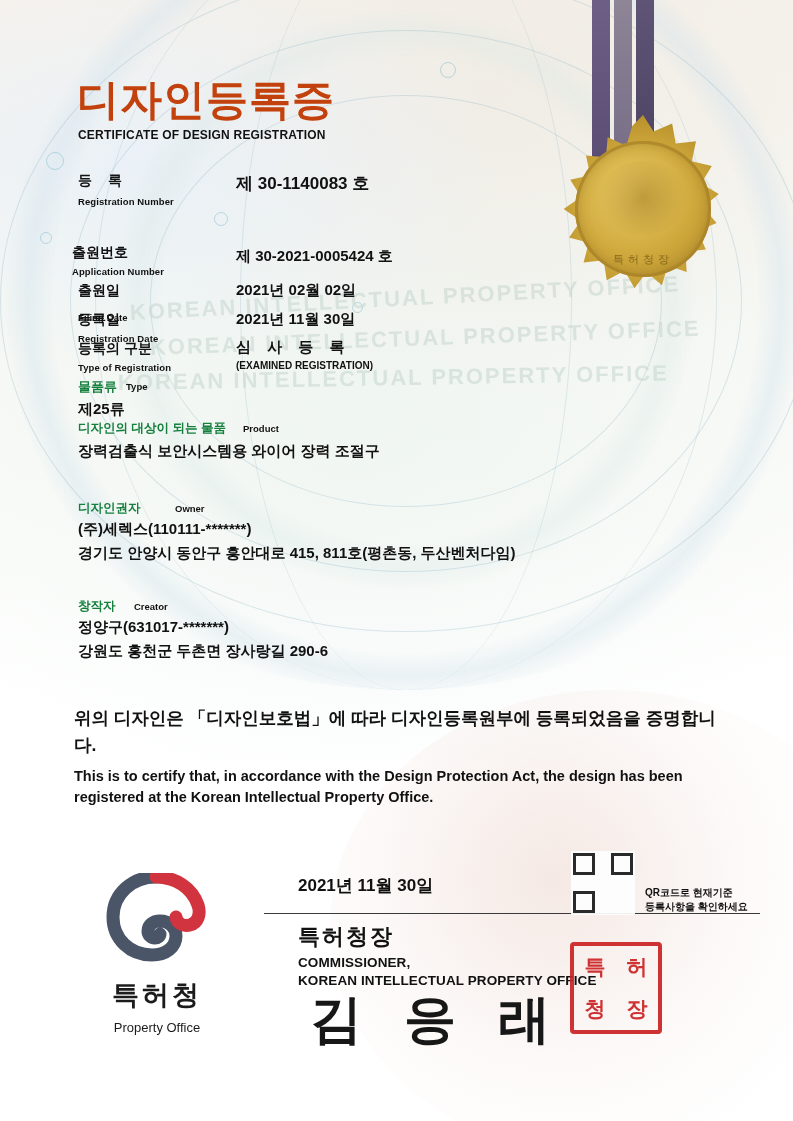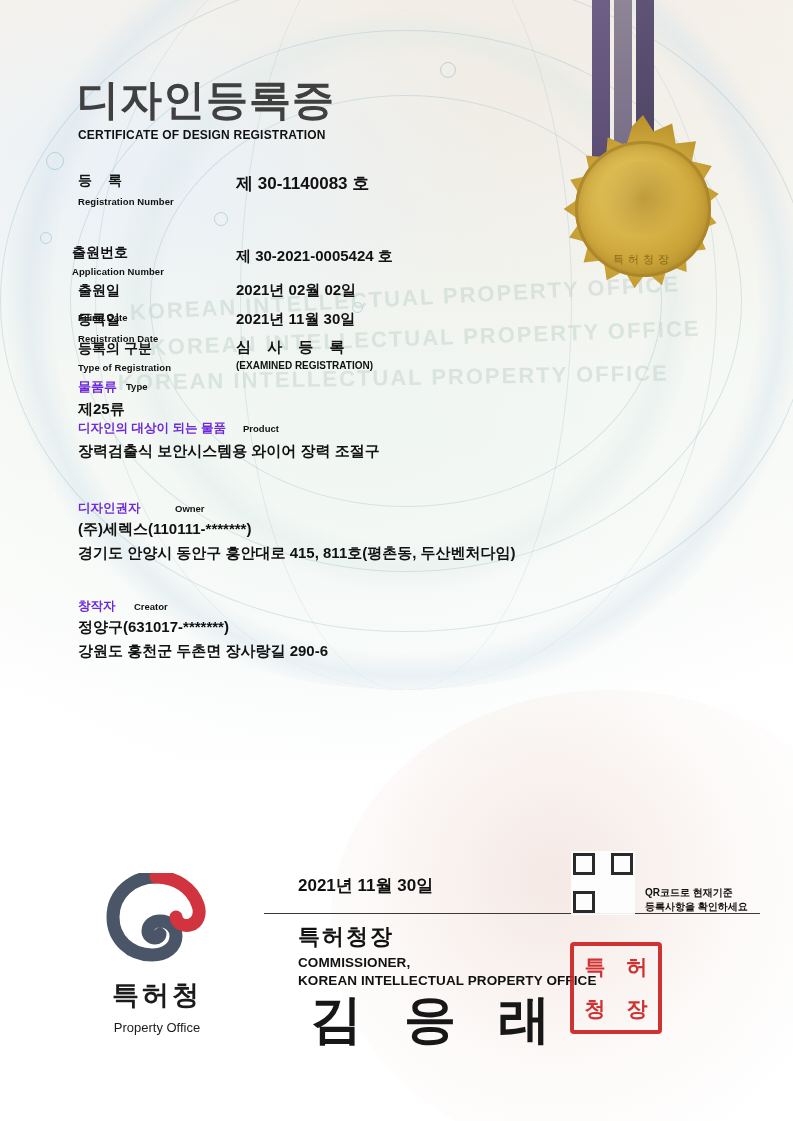--- a/index.html
+++ b/index.html
@@ -137,21 +137,21 @@
     letter-spacing: 4px;
   }
 
   
   .title-ko {
     position: absolute;
     left: 77px; top: 72px;
     font-size: 42px;
     font-weight: 700;
     letter-spacing: 1px;
-    color: #404040;
+    color: #c2410c;
   }
   .title-en {
     position: absolute;
     left: 78px; top: 120px;
     font-size: 12px;
     font-weight: 700;
     letter-spacing: 0.2px;
     color: #111;
     margin-top: 8px;
   }
@@ -183,21 +183,21 @@
   .val-sub {
     position: absolute;
     font-size: 10px;
     font-weight: 700;
     color: #111;
   }
   .inline-label {
     position: absolute;
     font-size: 13px;
     font-weight: 700;
-    color: #6d28d9;
+    color: #15803d;
   }
   .inline-label-en {
     position: absolute;
     font-size: 9.5px;
     font-weight: 700;
     color: #111;
   }
 
   
   .certify {
@@ -417,20 +417,24 @@
   <div class="inline-label" style="left:78px; top:500px; font-size:12.5px;">디자인권자</div>
   <div class="inline-label-en" style="left:152px; top:503px;margin-left:23px;">Owner</div>
   <div class="val" style="left:78px; top:520px;">(주)세렉스(110111-*******)</div>
   <div class="val" style="left:78px; top:544px;">경기도 안양시 동안구 흥안대로 415, 811호(평촌동, 두산벤처다임)</div>
 
   <div class="inline-label" style="left:78px; top:598px; font-size:12.5px;">창작자</div>
   <div class="inline-label-en" style="left:134px; top:601px;">Creator</div>
   <div class="val" style="left:78px; top:618px;">정양구(631017-*******)</div>
   <div class="val" style="left:78px; top:642px;">강원도 홍천군 두촌면 장사랑길 290-6</div>
 
+  <div class="certify">
+    <div class="ko">위의 디자인은 「디자인보호법」에 따라 디자인등록원부에 등록되었음을 증명합니다.</div>
+    <div class="en">This is to certify that, in accordance with the Design Protection Act, the design has been registered at the Korean Intellectual Property Office.</div>
+  </div>
 
   <div class="kipo-logo">
     <svg width="108" height="96" viewBox="0 0 108 96" xmlns="http://www.w3.org/2000/svg">
       <path d="M54 4 C30 4 11 21 11 44 C11 66 28 82 50 82 C64 82 74 74 74 63 C74 54 67 48 58 48 C51 48 46 52 46 58 C46 62 49 65 53 65 C56 65 58 63 58 61" fill="none" stroke="#4a5568" stroke-width="13" stroke-linecap="round"></path>
       <path d="M54 4 C74 4 90 15 96 32 C99 41 96 50 88 52 C81 54 75 50 74 44" fill="none" stroke="#d1343f" stroke-width="13" stroke-linecap="round"></path>
     </svg>
   </div>
   <div class="kipo-ko">특허청</div>
   <div class="kipo-en">
     <div>Property Office</div>

